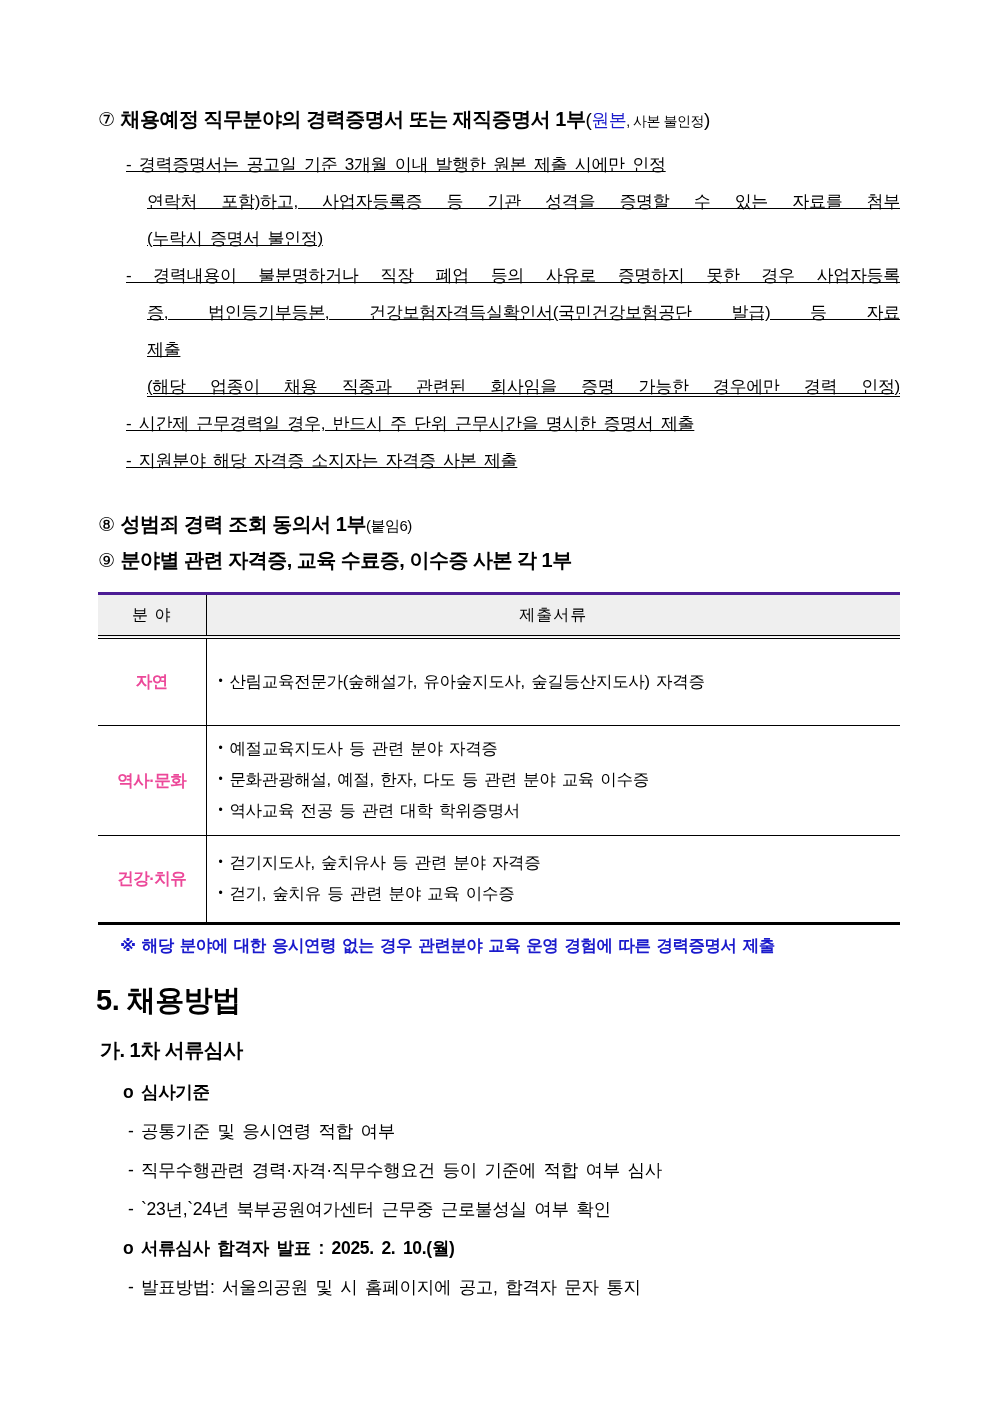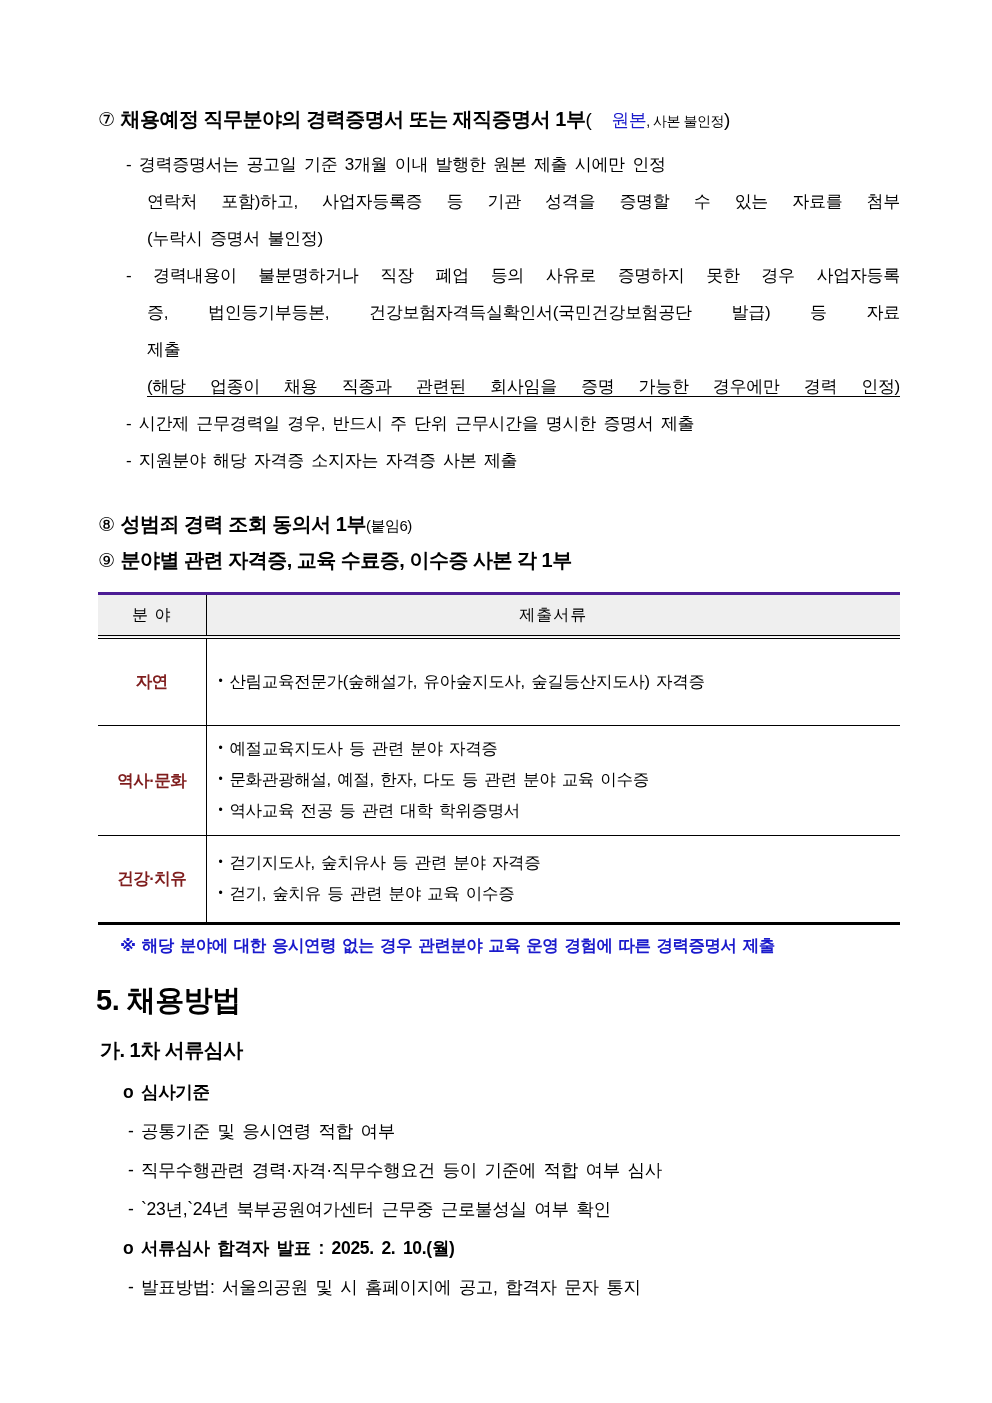--- a/index.html
+++ b/index.html
@@ -11,28 +11,28 @@
     color:#000;
     box-sizing:border-box;
     padding:104px 92px 0 98px;
     overflow:hidden;
   }
   
   .item-heading{font-size:20px;line-height:30px;margin-bottom:10px;letter-spacing:-0.5px;white-space:nowrap;}
   .item-num{font-weight:400;font-size:19px;margin-right:6px;}
   .item-title{font-weight:800;}
   .paren-big{font-size:19px;font-weight:400;}
-  .orig-blue{font-size:18px;color:#1a1acc;font-weight:400;margin-left:20px;}
+  .orig-blue{font-size:18px;color:#1a1acc;font-weight:400;}
   .small-note{font-size:14px;font-weight:400;}
   .suffix-reg{font-size:15px;font-weight:400;}
   .gap8{margin-top:30px;margin-bottom:4px;}
   .gap9{margin-top:4px;margin-bottom:16px;}
 
   
-  .lines{margin-top:4px;margin-bottom:2px;}
+  .lines{margin-top:4px;margin-bottom:2px;text-decoration:underline;}
   .line{
     font-size:17px;line-height:37px;
     word-spacing:3px;letter-spacing:-0.3px;
   }
   .dash{margin-left:28px;}
   .cont{margin-left:49px;}
   .justify{text-align:justify;text-align-last:justify;}
   .uline{text-decoration:underline;text-underline-offset:4px;}
 
   
@@ -54,21 +54,21 @@
   }
   table.sub th.cat-h{border-right:1px solid #000;}
   table.sub td{
     font-size:16.5px;
     vertical-align:middle;
     border-bottom:1px solid #000;
   }
   table.sub tr:last-child td{border-bottom:none;}
   td.cat{
     text-align:center;
-    color:#7f1d1d;font-weight:700;font-size:17px;
+    color:#ec4899;font-weight:700;font-size:17px;
     border-right:1px solid #000;
     letter-spacing:-0.5px;
   }
   td.docs{padding:8px 6px 8px 12px;}
   .r1 td{height:70px;}
   .r2 td{height:88px;}
   .r3 td{height:70px;}
   .cell-item{line-height:29px;letter-spacing:-0.3px;word-spacing:2px;}
   .blt{font-size:12px;margin-right:7px;position:relative;top:-2px;}
 

